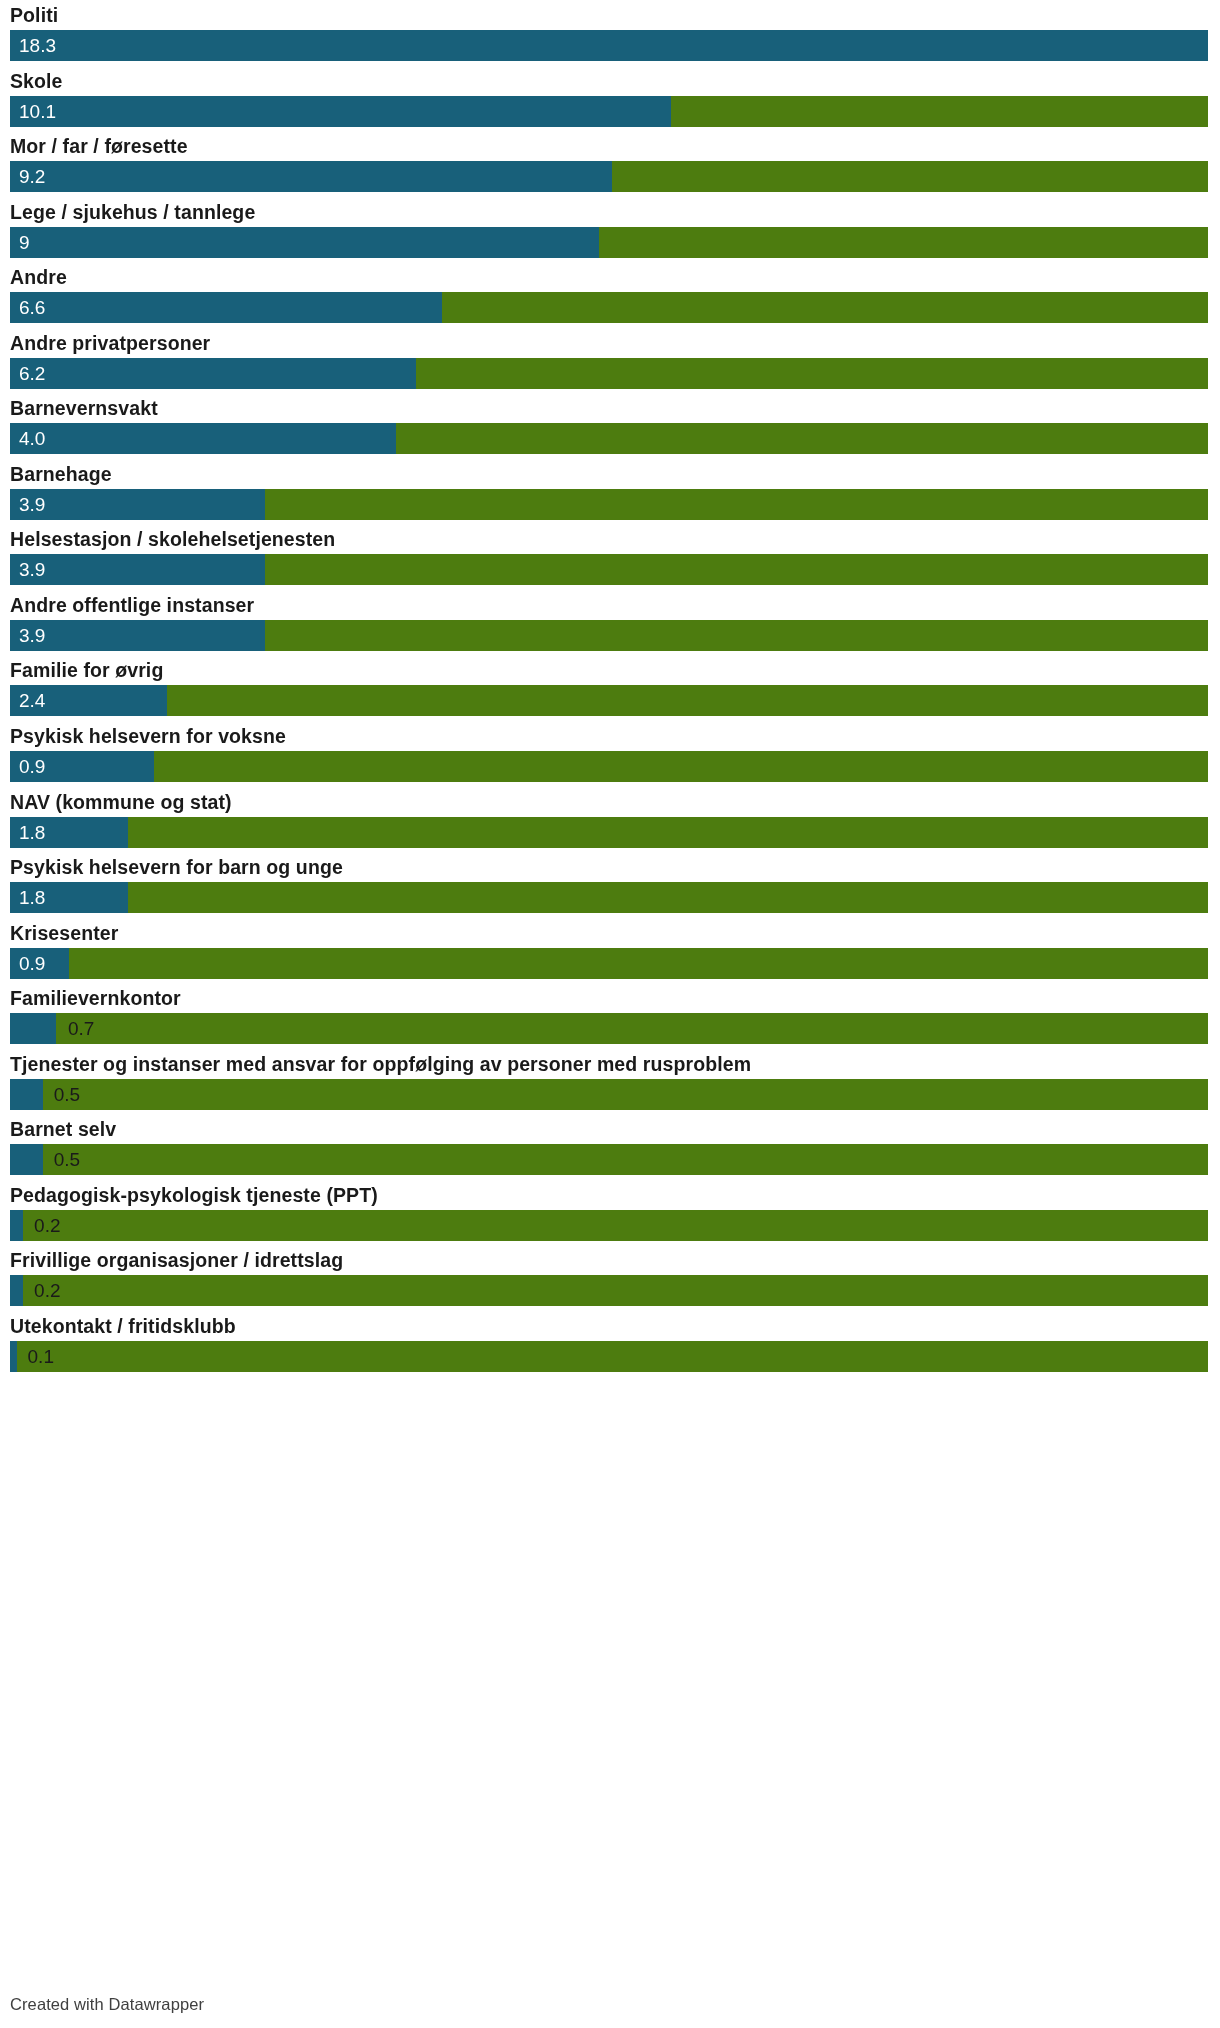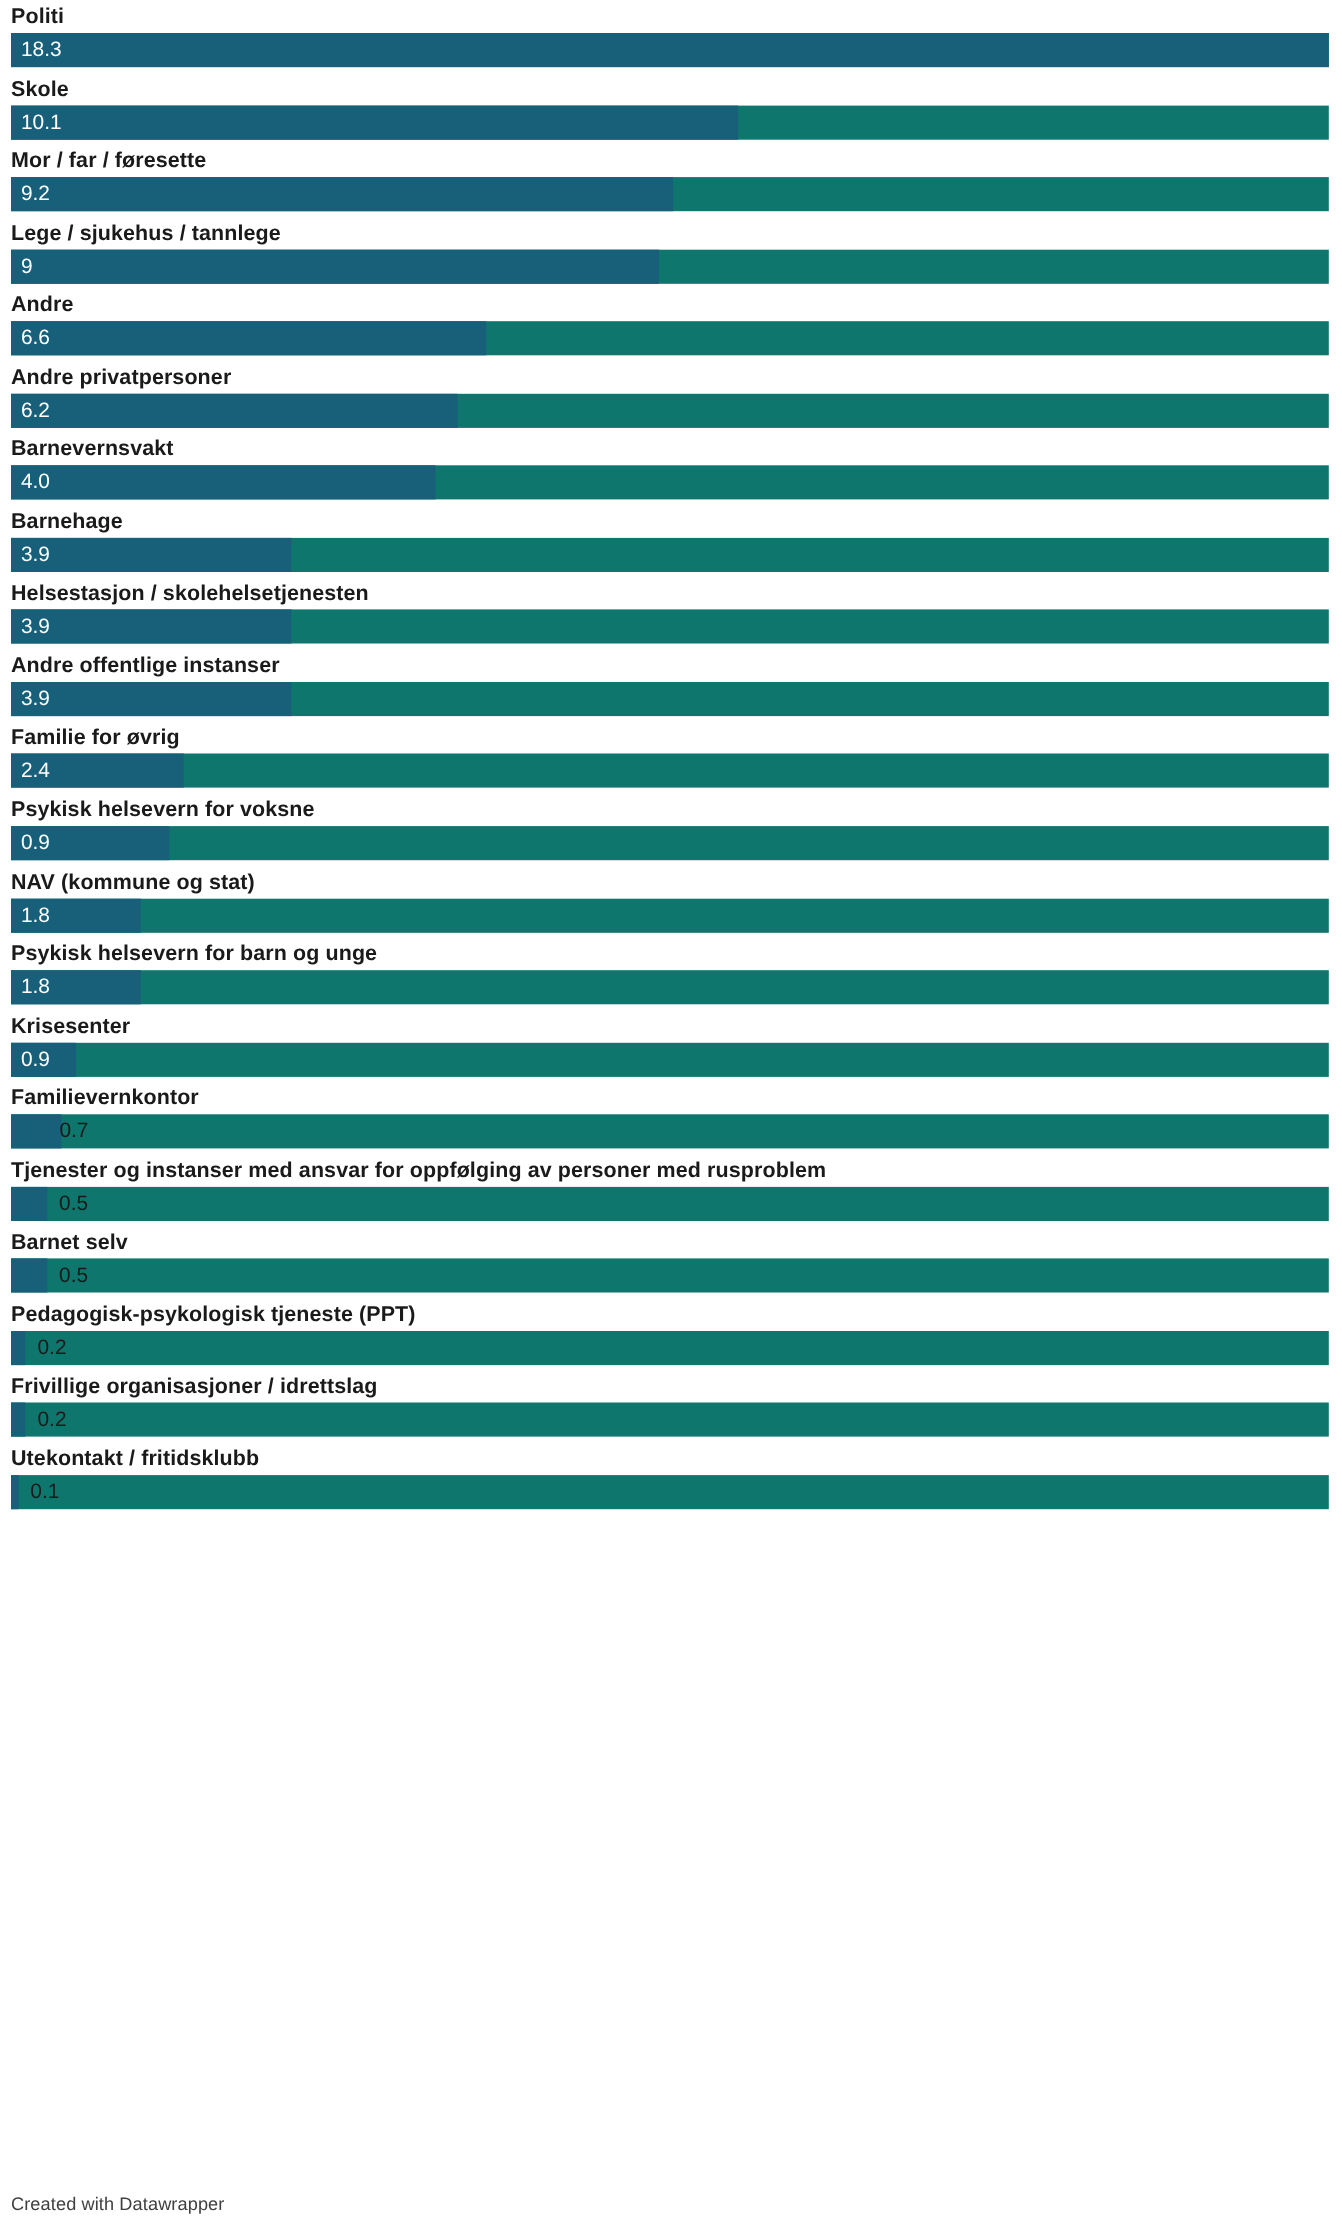--- a/index.html
+++ b/index.html
@@ -50,21 +50,21 @@
     white-space: nowrap;
     font-weight: bold;
   }
 
   .bar-track {
     position: absolute;
     left: 10px;
     top: 30px;
     width: 1198px;
     height: 31px;
-    background: #0f766e;
+    background: #4d7c0f;
   }
 
   .bar-fill {
     position: absolute;
     left: 0;
     top: 0;
     height: 31px;
     background: #18607a;
   }
 
@@ -202,21 +202,21 @@
         <div class="row-label">Krisesenter</div>
         <div class="bar-track">
           <div class="bar-fill" style="width: 58.918px;"></div>
           <div class="bar-value inside">0.9</div>
         </div>
       </div>
       <div class="row">
         <div class="row-label">Familievernkontor</div>
         <div class="bar-track">
           <div class="bar-fill" style="width: 45.8251px;"></div>
-          <div class="bar-value outside" style="left: 44px; text-align: right;">0.7</div>
+          <div class="bar-value outside" style="left: 58px; text-align: right;">0.7</div>
         </div>
       </div>
       <div class="row">
         <div class="row-label">Tjenester og instanser med ansvar for oppfølging av personer med rusproblem</div>
         <div class="bar-track">
           <div class="bar-fill" style="width: 32.7322px;"></div>
           <div class="bar-value outside" style="left: 43.7322px;">0.5</div>
         </div>
       </div>
       <div class="row">

